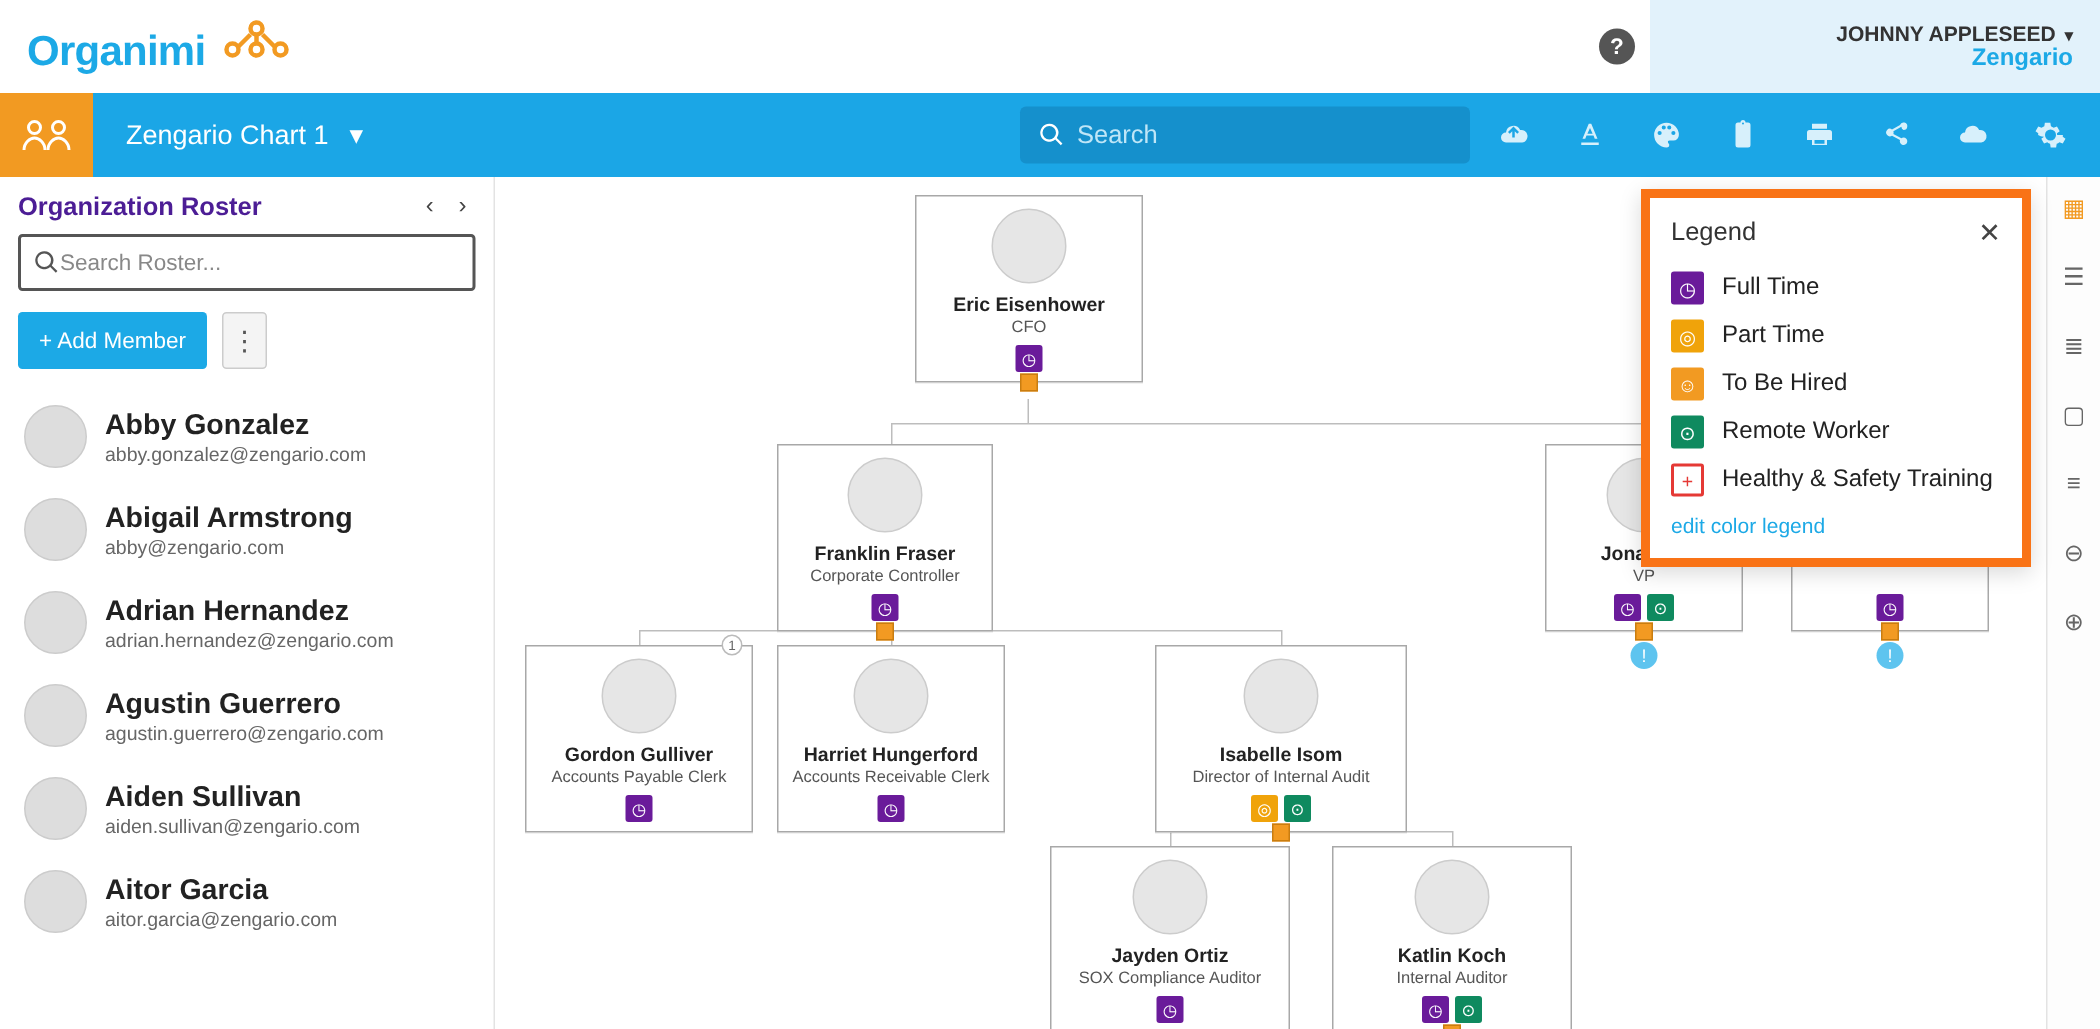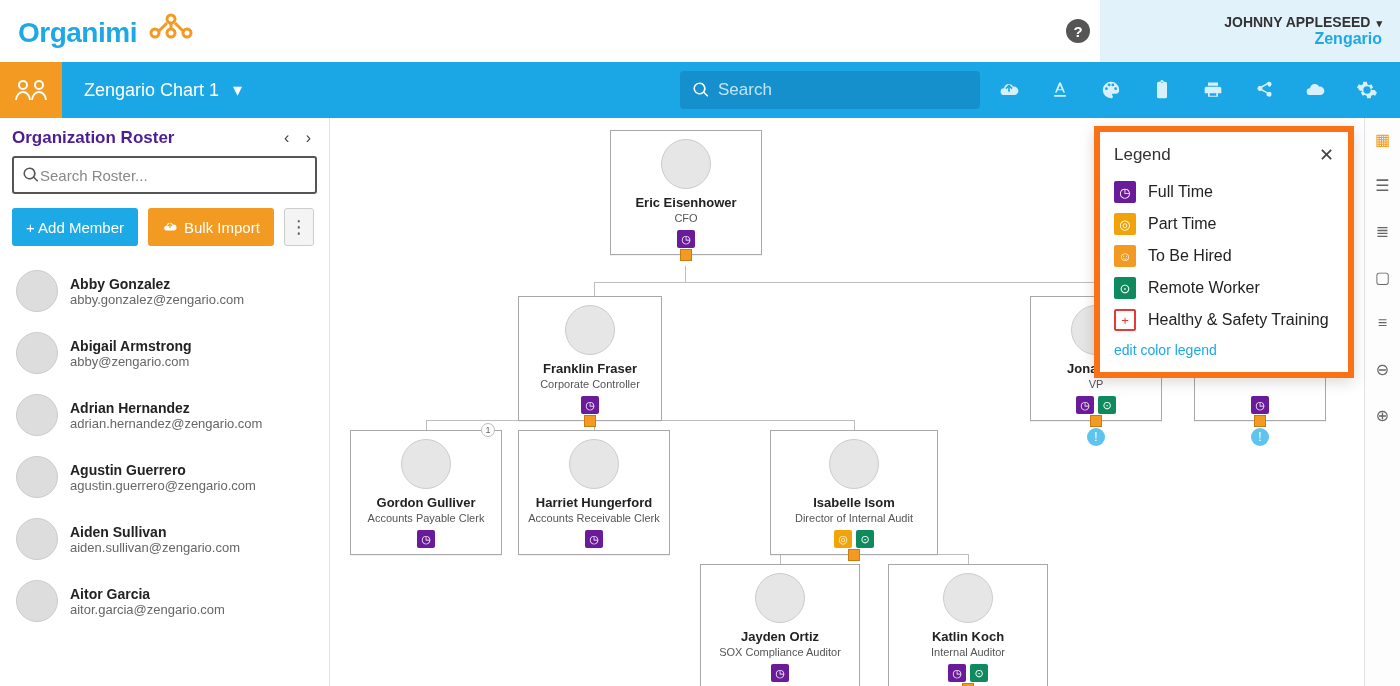--- a/index.html
+++ b/index.html
@@ -38,21 +38,21 @@
   .roster-search input { border:none; outline:none; font-size:15px; flex:1; color:#333; }
   .roster-search input::placeholder { color:#888; }
   .roster-actions { display:flex; gap:10px; margin-top:14px; align-items:center; }
   .btn { border:none; border-radius:3px; color:#fff; font-size:15px; height:38px; padding:0 14px; cursor:pointer; display:flex; align-items:center; gap:6px; }
   .btn-blue { background:#1ca9e6; }
   .btn-orange { background:#f29a22; }
   .kebab { width:30px; height:38px; border:1px solid #ccc; border-radius:3px; display:flex; align-items:center; justify-content:center; font-size:18px; color:#555; cursor:pointer; background:#f4f4f4; }
   .roster-list { margin-top:14px; overflow-y:auto; }
   .roster-item { display:flex; gap:12px; padding:10px 4px; align-items:center; cursor:pointer; }
   .avatar { width:42px; height:42px; border-radius:50%; background:#ddd; display:flex; align-items:center; justify-content:center; font-size:14px; font-weight:600; color:#555; flex-shrink:0; border:1px solid #ccc; }
-  .r-name { font-size:14px; font-weight:700; color:#222; }
+  .r-name { font-size:19px; font-weight:700; color:#222; }
   .r-email { font-size:13px; color:#666; }
 
   
   .canvas { flex:1; position:relative; background:#fff; }
   .node { position:absolute; border:1px solid #a8a8a8; background:#fff; text-align:center; padding:8px 6px 6px; box-shadow:0 1px 0 rgba(0,0,0,.05); }
   .node .av { width:50px; height:50px; border-radius:50%; background:#e6e6e6; margin:0 auto 6px; border:1px solid #ccc; display:flex; align-items:center; justify-content:center; font-size:12px; color:#666; }
   .node .nm { font-size:13px; font-weight:700; }
   .node .rl { font-size:11px; color:#555; margin-top:2px; }
   .node .badges { margin-top:6px; display:flex; gap:4px; justify-content:center; }
   .badge { width:18px; height:18px; border-radius:2px; display:flex; align-items:center; justify-content:center; color:#fff; font-size:11px; }
@@ -171,26 +171,20 @@
       </div>
     </div>
     <div class="roster-search">
       <svg width="18" height="18" viewBox="0 0 24 24" fill="#555">
           <path d="M10 2a8 8 0 105.3 14l5 5 1.4-1.4-5-5A8 8 0 0010 2zm0 2a6 6 0 110 12 6 6 0 010-12z"></path>
         </svg>
       <input placeholder="Search Roster..." style="">
     </div>
     <div class="roster-actions">
       <button class="btn btn-blue">+ Add Member</button>
-      <button class="btn btn-orange">
-        <svg width="16" height="14" viewBox="0 0 24 24" fill="#fff">
-            <path d="M19 18H6a4 4 0 010-8 6 6 0 0111.3-2A5 5 0 0119 18zM11 9v5h2V9l2 2 1.4-1.4L12 5.2 7.6 9.6 9 11l2-2z"></path>
-          </svg>
-        <span>Bulk Import</span>
-      </button>
       <div class="kebab">⋮</div>
     </div>
     <div class="roster-list">
       <div class="roster-item">
           <div class="avatar"></div>
           <div>
             <div class="r-name">Abby Gonzalez</div>
             <div class="r-email">abby.gonzalez@zengario.com</div>
           </div>
         </div>

